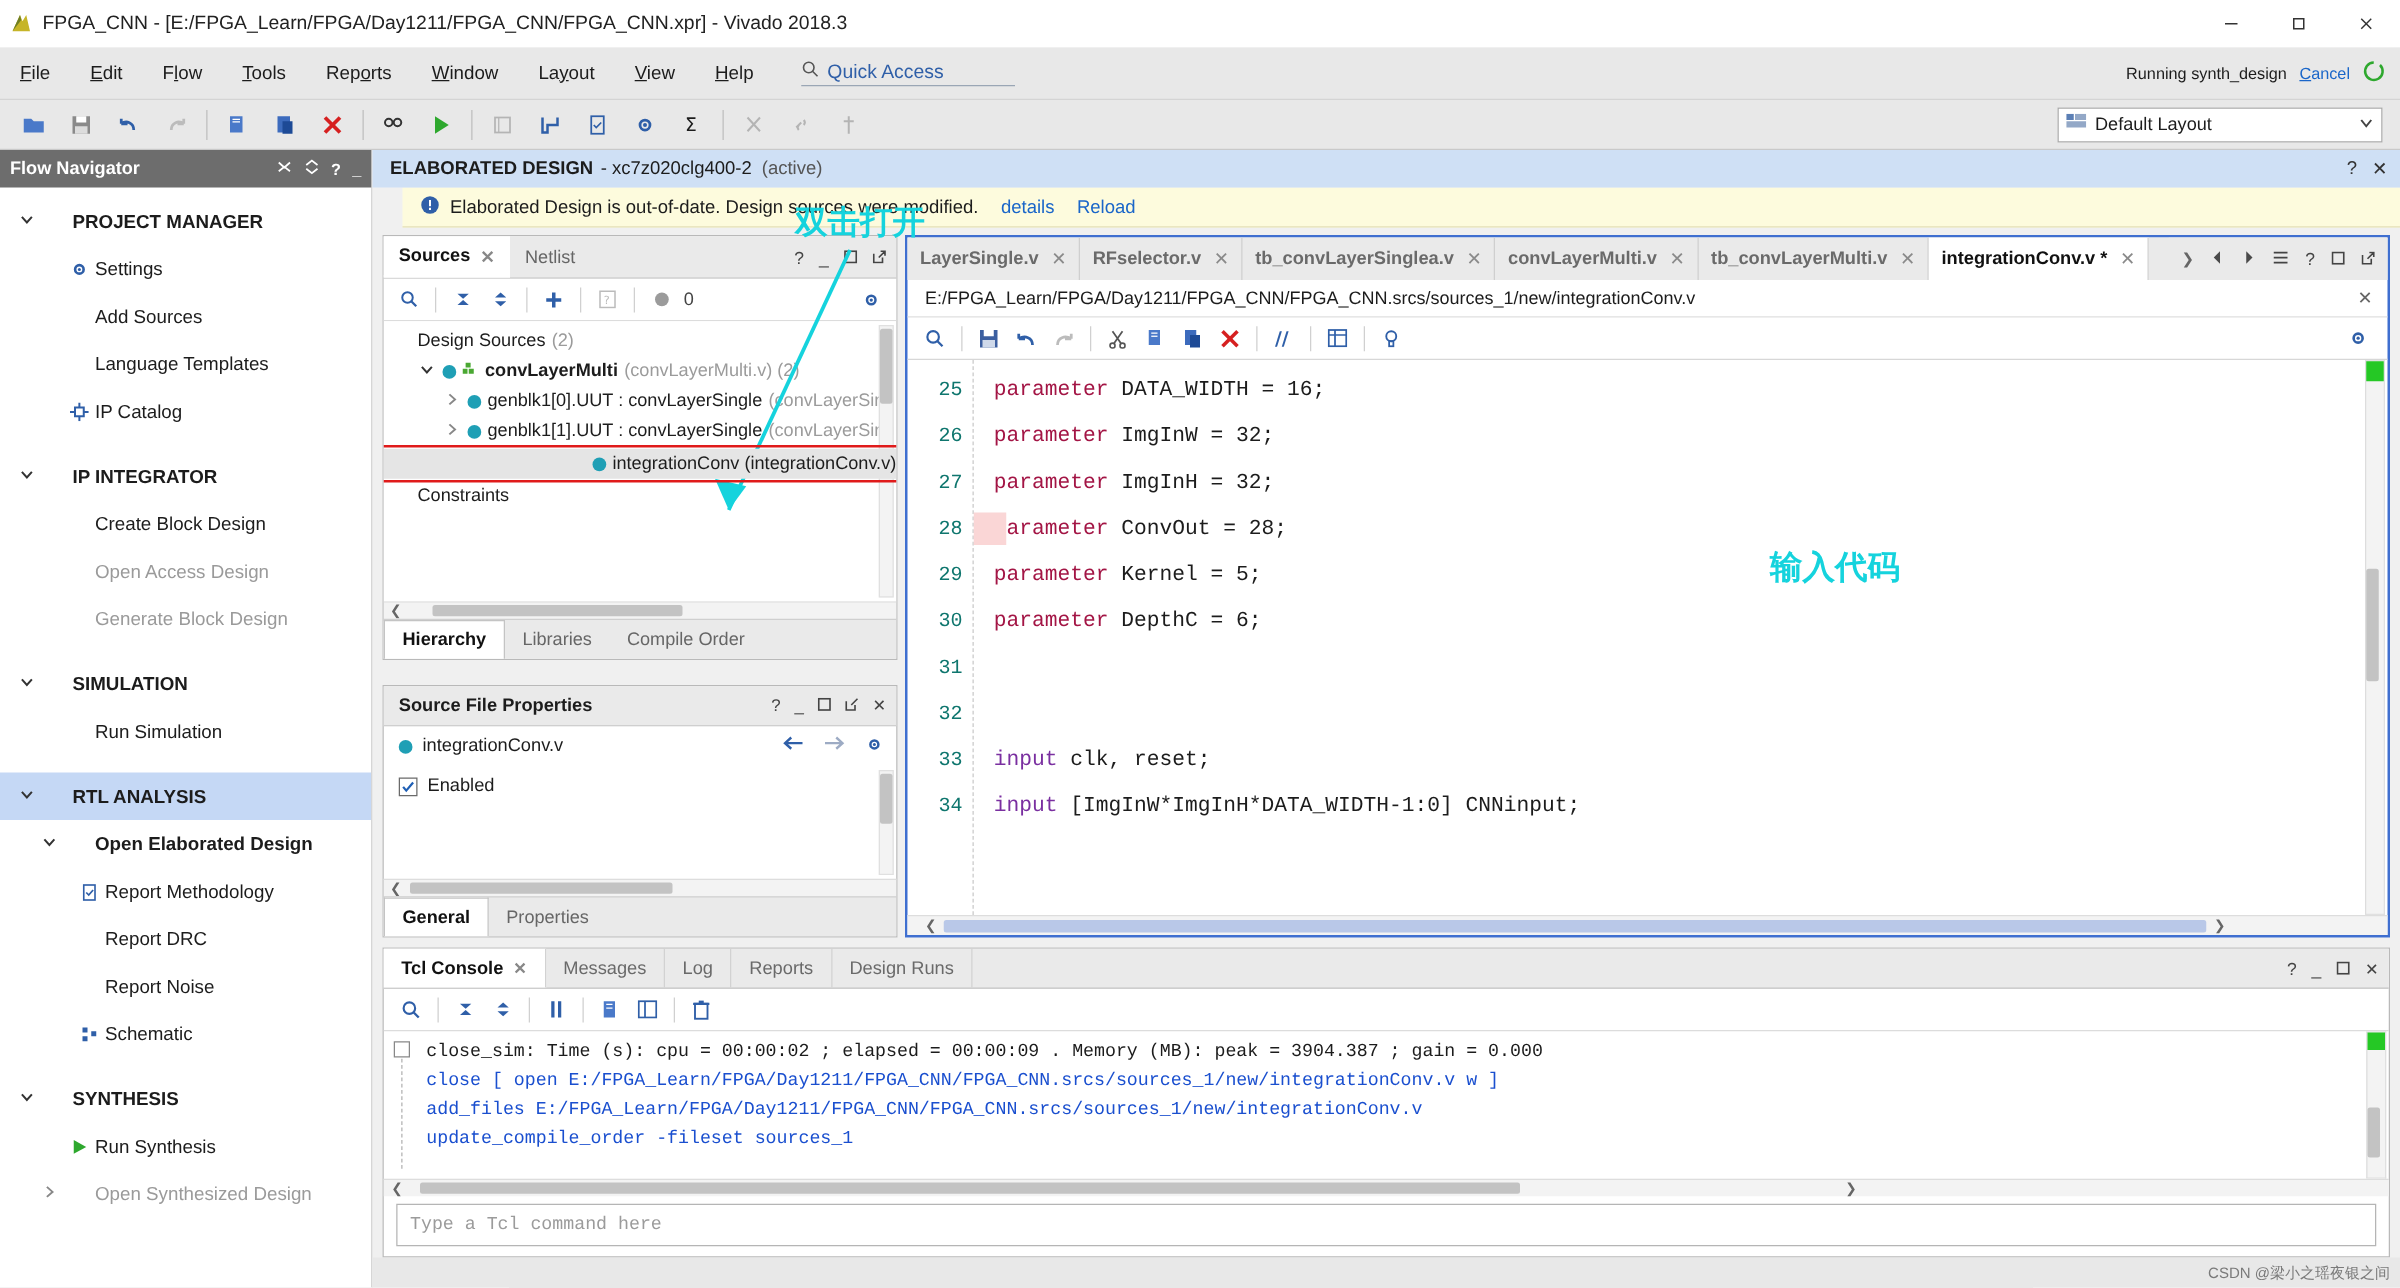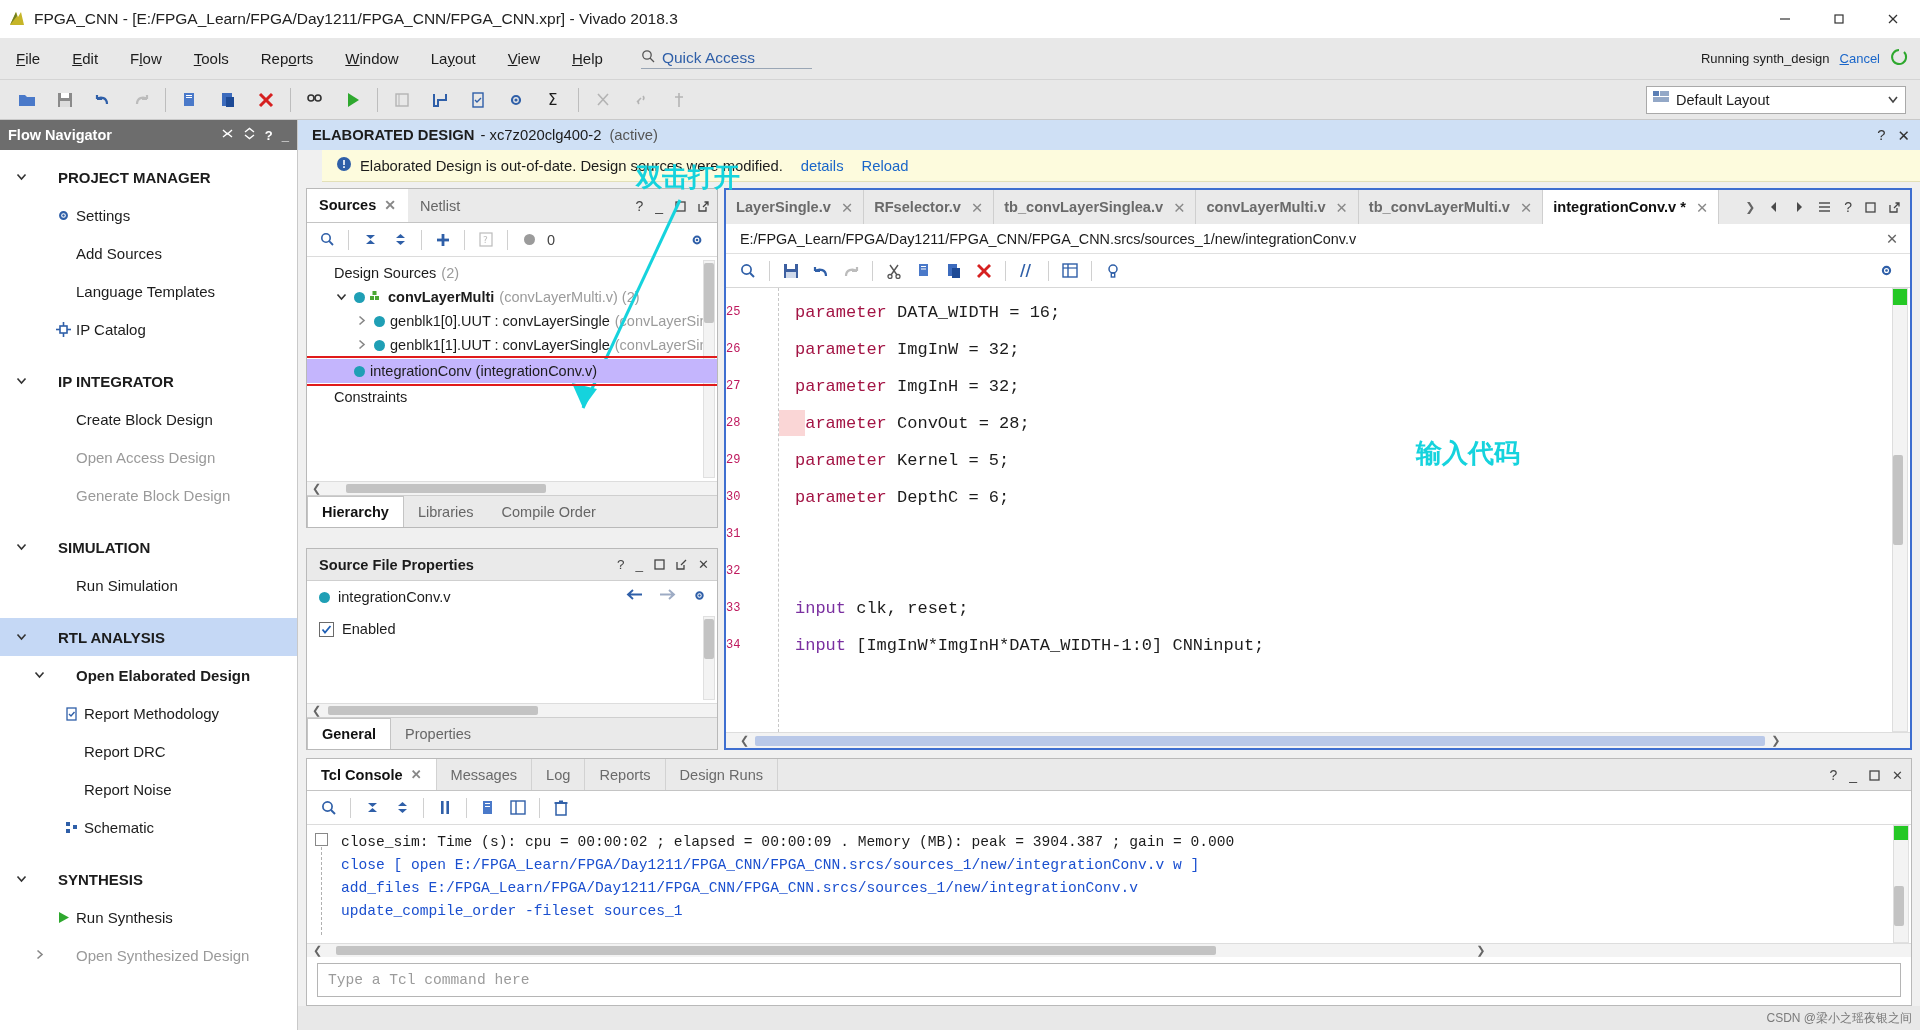--- a/index.html
+++ b/index.html
@@ -70,21 +70,21 @@
   .ptabs .pt-icons { position:absolute; right:8px; top:0; height:34px; display:flex; align-items:center; gap:12px; color:#444; }
   .ptoolbar { height:34px; display:flex; align-items:center; gap:2px; padding:0 6px;
               border-bottom:1px solid #dcdcdc; background:#fff; position:relative;}
   .pt { width:28px; height:26px; display:flex; align-items:center; justify-content:center; }
   .psep { width:1px; height:20px; background:#d0d0d0; margin:0 5px; }
   .tree { flex:1; overflow:hidden; position:relative; padding-top:4px; font-size:14.5px; background:#fff; }
   .trow { height:24px; display:flex; align-items:center; gap:5px; white-space:nowrap; }
   .trow .exp { width:16px; text-align:center; color:#999; font-size:11px; }
   .dot { width:11px; height:11px; border-radius:50%; background:#1f9fb5; display:inline-block; flex:none;}
   .muted { color:#9b9b9b; }
-  .sel-row { background:#c4b5fd; }
+  .sel-row { background:#e5e5e5;justify-content:flex-end; }
   .hscroll { height:14px; background:#f3f3f3; border-top:1px solid #ddd; display:flex; align-items:center; padding:0 2px;}
   .hscroll .bar { height:9px; background:#c3c3c3; border-radius:2px; }
   .btabs { height:32px; background:#eaeaea; display:flex; align-items:stretch; border-top:1px solid #cfcfcf; }
   .btab { display:flex; align-items:center; padding:0 14px; font-size:14.5px; color:#666; }
   .btab.active { background:#fff; color:#111; font-weight:bold; border:1px solid #c4c4c4; border-bottom:none;}
   .sfp-hdr { height:32px; background:#eaeaea; display:flex; align-items:center; padding:0 12px;
              font-size:14.6px; font-weight:bold; position:relative; border-bottom:1px solid #cfcfcf;}
   .sfp-hdr .ic { position:absolute; right:8px; display:flex; gap:11px; font-weight:normal; color:#444; }
   .sfp-file { height:32px; display:flex; align-items:center; gap:8px; padding:0 12px; font-size:14.6px; position:relative;}
   .sfp-file .nav-ic { position:absolute; right:10px; display:flex; gap:16px; color:#3a5a96; }
@@ -103,21 +103,21 @@
   .etab .x { font-weight:normal; color:#8a8a8a; }
   .etabs .e-icons { margin-left:auto; display:flex; align-items:center; gap:13px; padding:0 10px; color:#444; background:#eaeaea;}
   .epath { height:30px; display:flex; align-items:center; padding:0 14px; font-size:14.4px; position:relative;
            border-bottom:1px solid #e0e0e0; }
   .epath .x { position:absolute; right:12px; color:#666; }
   .etoolbar { height:34px; display:flex; align-items:center; gap:2px; padding:0 8px;
               border-bottom:1px solid #d7d7d7; position:relative;}
   .etoolbar .gear { position:absolute; right:10px; }
   .code { flex:1; display:flex; min-height:0; position:relative; overflow:hidden;
           font-family:"Liberation Mono", monospace; font-size:17px; }
-  .gutter { width:52px; text-align:left; padding:6px 8px 0 0; color:#be185d; font-size:12px; }
+  .gutter { width:52px; text-align:right; padding:6px 8px 0 0; color:#0f766e; font-size:16px; }
   .gutter div { height:37px; line-height:37px; }
   .codearea { flex:1; padding:6px 0 0 16px; position:relative; border-left:1px dashed #c8c8c8; }
   .cline { height:37px; line-height:37px; white-space:pre; }
   .kw { color:#a31545; }
   .kw2 { color:#7a2fa0; }
   .bpmark { position:absolute; left:-16px; width:26px; height:26px; background:#fad6d6; }
   .watermark { color:#15d3dd; font-size:26px; font-weight:bold; position:absolute; font-family:"DejaVu Sans", sans-serif;}
   .ehscroll { height:16px; background:#f3f3f3; border-top:1px solid #ddd; display:flex; align-items:center; padding:0 14px;}
   .ehscroll .bar { height:10px; background:#b9c8e8; border-radius:2px; }
   

